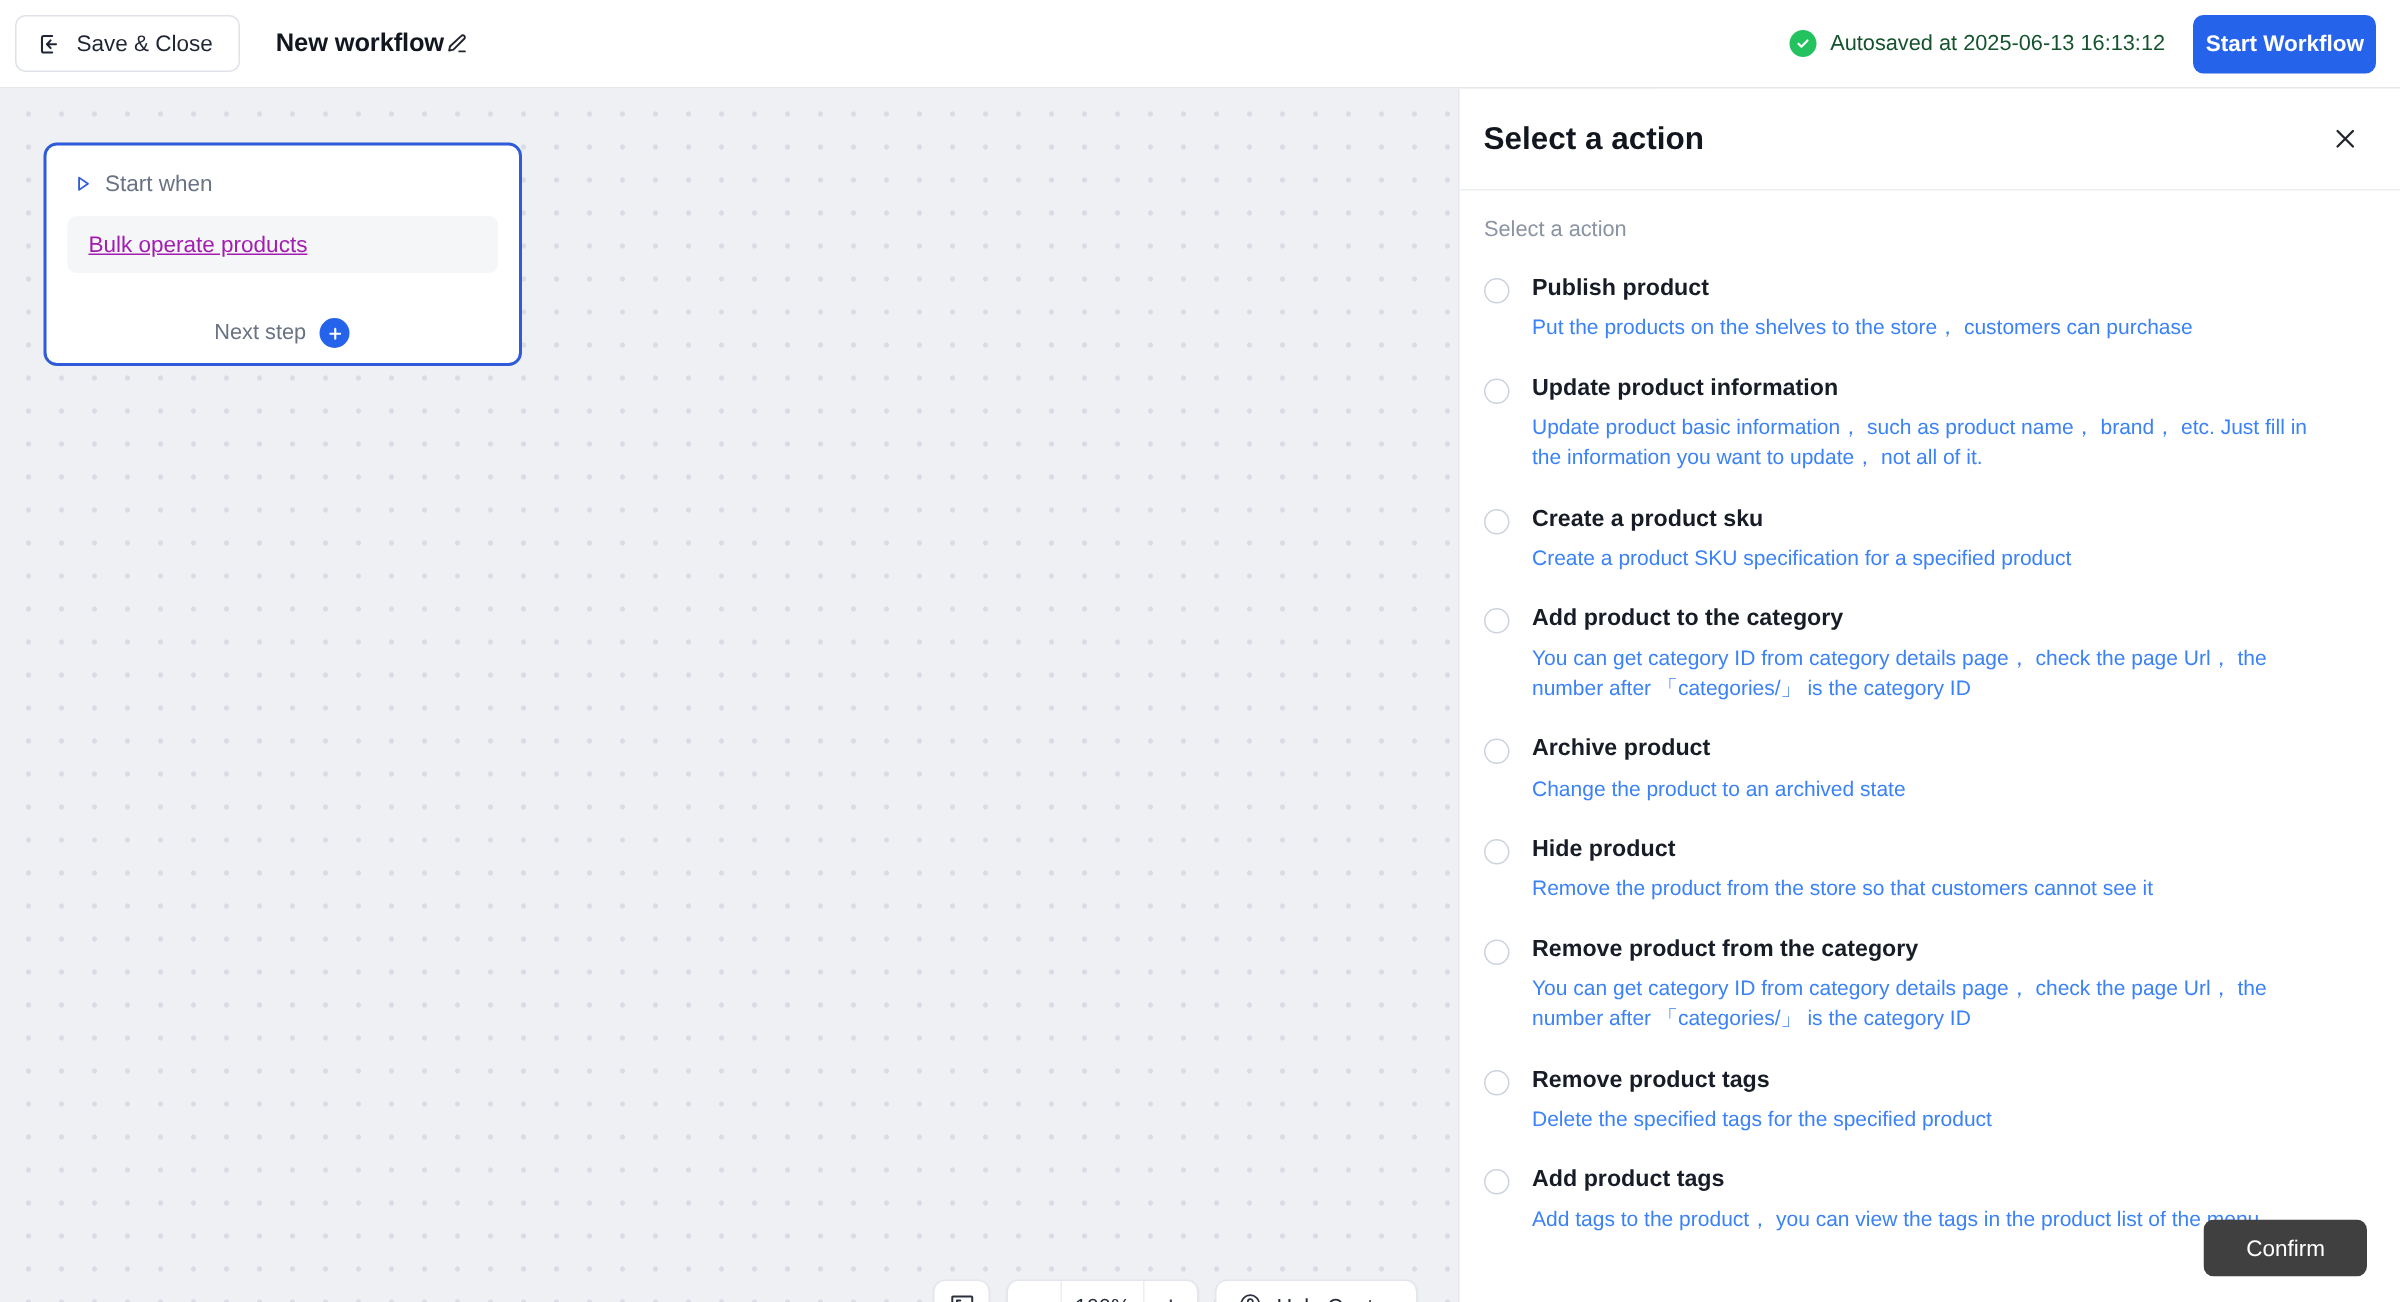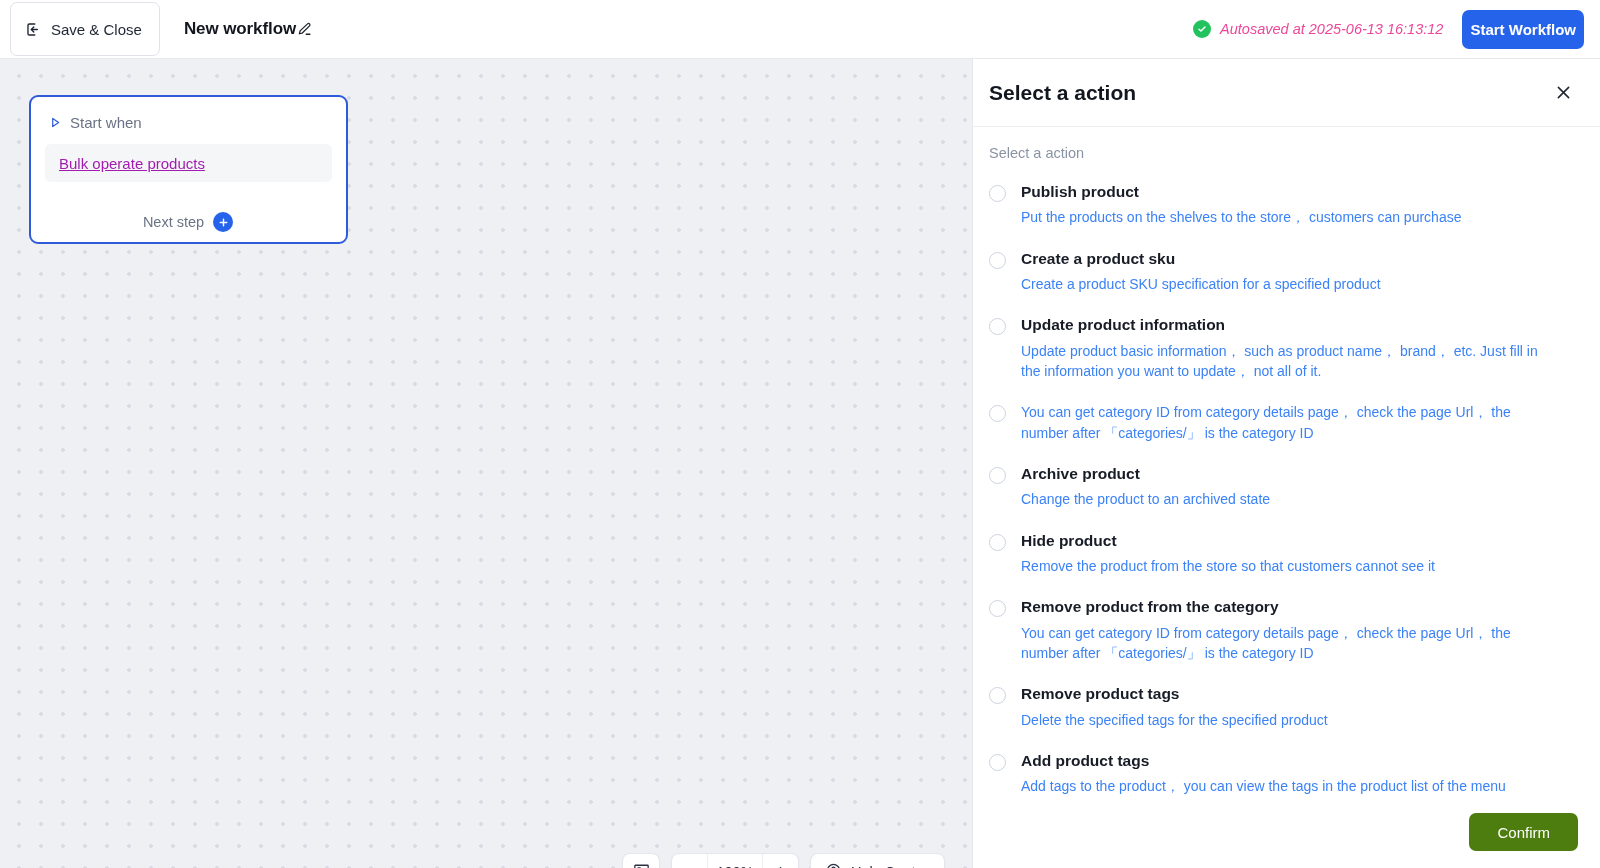--- a/index.html
+++ b/index.html
@@ -17,21 +17,21 @@
   .header {
     position: absolute; top: 0; left: 0;
     width: 1600px; height: 59px;
     background: #ffffff;
     border-bottom: 1px solid #e6e8ec;
     display: flex; align-items: center;
     z-index: 30;
   }
   .save-close-btn {
     margin-left: 10px;
-    height: 54px;
+    height: 38px;
     display: flex; align-items: center; gap: 9px;
     padding: 0 17px 0 14px;
     background: #ffffff;
     border: 1px solid #dfe2e8;
     border-radius: 7px;
     font-size: 15px;
     color: #1f2533;
     cursor: pointer;
     white-space: nowrap;
   }
@@ -45,23 +45,22 @@
     letter-spacing: -0.1px;
   }
   .icon-pencil { display: inline-flex; width: 17px; height: 17px; cursor: pointer; }
 
   .header-right {
     margin-left: auto; display: flex; align-items: center; gap: 19px;
     padding-right: 16px;
   }
   .autosave {
     display: flex; align-items: center; gap: 9px;
-    font-size: 14.5px; color: #ec4899;
+    font-size: 14.5px; color: #14532d;
     white-space: nowrap;
-    font-style: italic;
   }
   .check-badge {
     width: 18px; height: 18px; border-radius: 50%;
     background: #22c35e; display: inline-flex;
     align-items: center; justify-content: center;
     flex: 0 0 auto;
   }
   .start-wf-btn {
     height: 39px; padding: 0 8px;
     background: #2563eb; color: #fff;
@@ -202,21 +201,21 @@
   .opt-text { display: flex; flex-direction: column; gap: 6px; min-width: 0; }
   .opt-title { font-size: 15.5px; color: #171c26; font-weight: bold; line-height: 1.25; }
   .opt-desc { font-size: 14px; color: #3b82f6; line-height: 1.45; max-width: 520px; }
 
   .panel-footer {
     position: absolute; right: 22px; bottom: 17px;
     z-index: 40;
   }
   .confirm-btn {
     height: 38px; padding: 0 28px;
-    background: #4d7c0f; color: #ffffff;
+    background: #404040; color: #ffffff;
     font-size: 15px; border: none; border-radius: 7px;
     cursor: not-allowed;
   }
 </style>
 </head>
 <body>
 
 <div class="app">
 
   <div class="header">
@@ -327,34 +326,35 @@
           <div class="opt">
             <span class="radio"></span>
             <div class="opt-text">
               <div class="opt-title">Publish product</div>
               <div class="opt-desc">Put the products on the shelves to the store， customers can purchase</div>
             </div>
           </div>
           <div class="opt">
             <span class="radio"></span>
             <div class="opt-text">
+              <div class="opt-title">Update product information</div>
+              <div class="opt-desc">Update product basic information， such as product name， brand， etc. Just fill in the information you want to update， not all of it.</div>
+            </div>
+          </div>
+          <div class="opt">
+            <span class="radio"></span>
+            <div class="opt-text">
               <div class="opt-title">Create a product sku</div>
               <div class="opt-desc">Create a product SKU specification for a specified product</div>
             </div>
           </div>
           <div class="opt">
             <span class="radio"></span>
             <div class="opt-text">
-              <div class="opt-title">Update product information</div>
-              <div class="opt-desc">Update product basic information， such as product name， brand， etc. Just fill in the information you want to update， not all of it.</div>
-            </div>
-          </div>
-          <div class="opt">
-            <span class="radio"></span>
-            <div class="opt-text">
+              <div class="opt-title">Add product to the category</div>
               <div class="opt-desc">You can get category ID from category details page， check the page Url， the number after 「categories/」 is the category ID</div>
             </div>
           </div>
           <div class="opt">
             <span class="radio"></span>
             <div class="opt-text">
               <div class="opt-title">Archive product</div>
               <div class="opt-desc">Change the product to an archived state</div>
             </div>
           </div>

